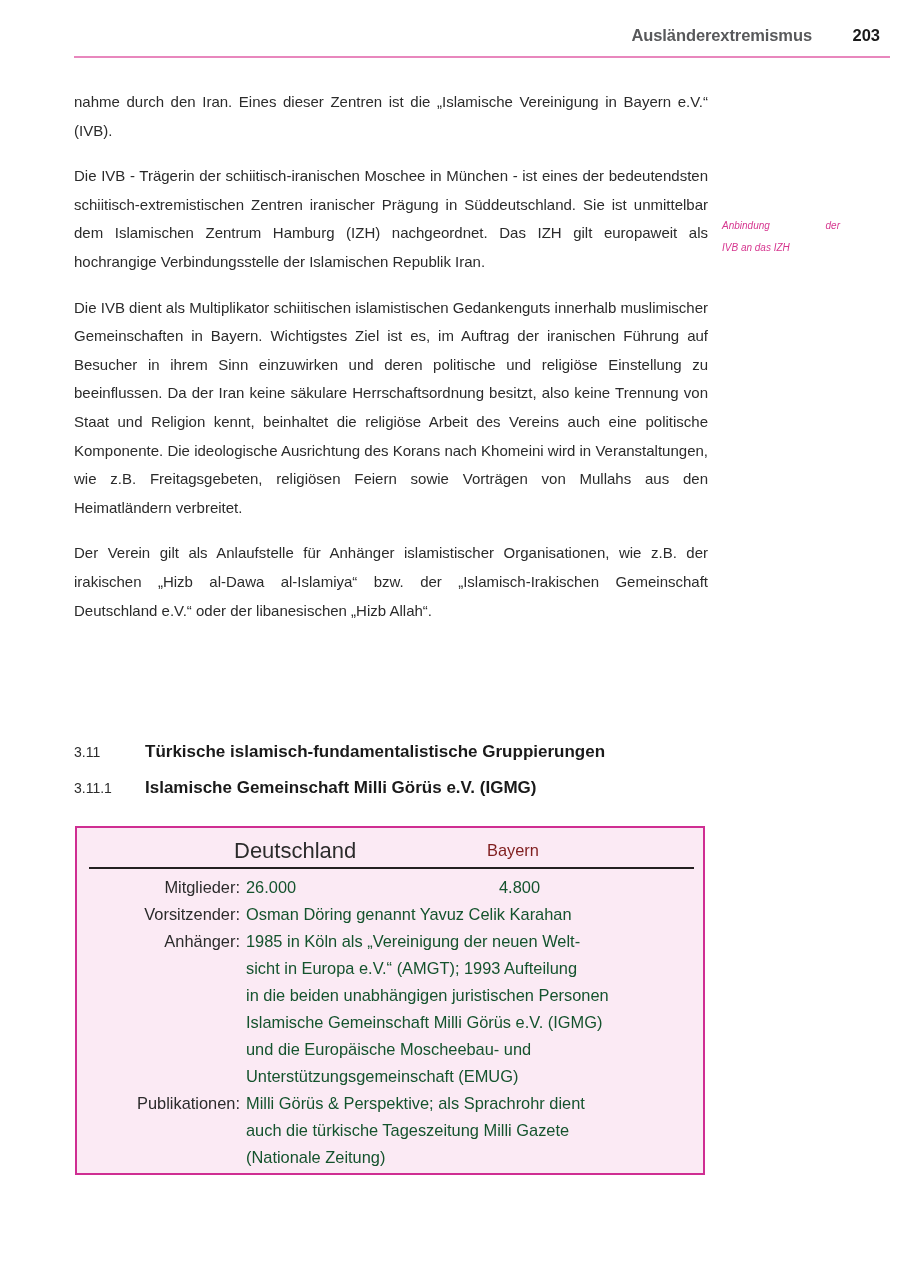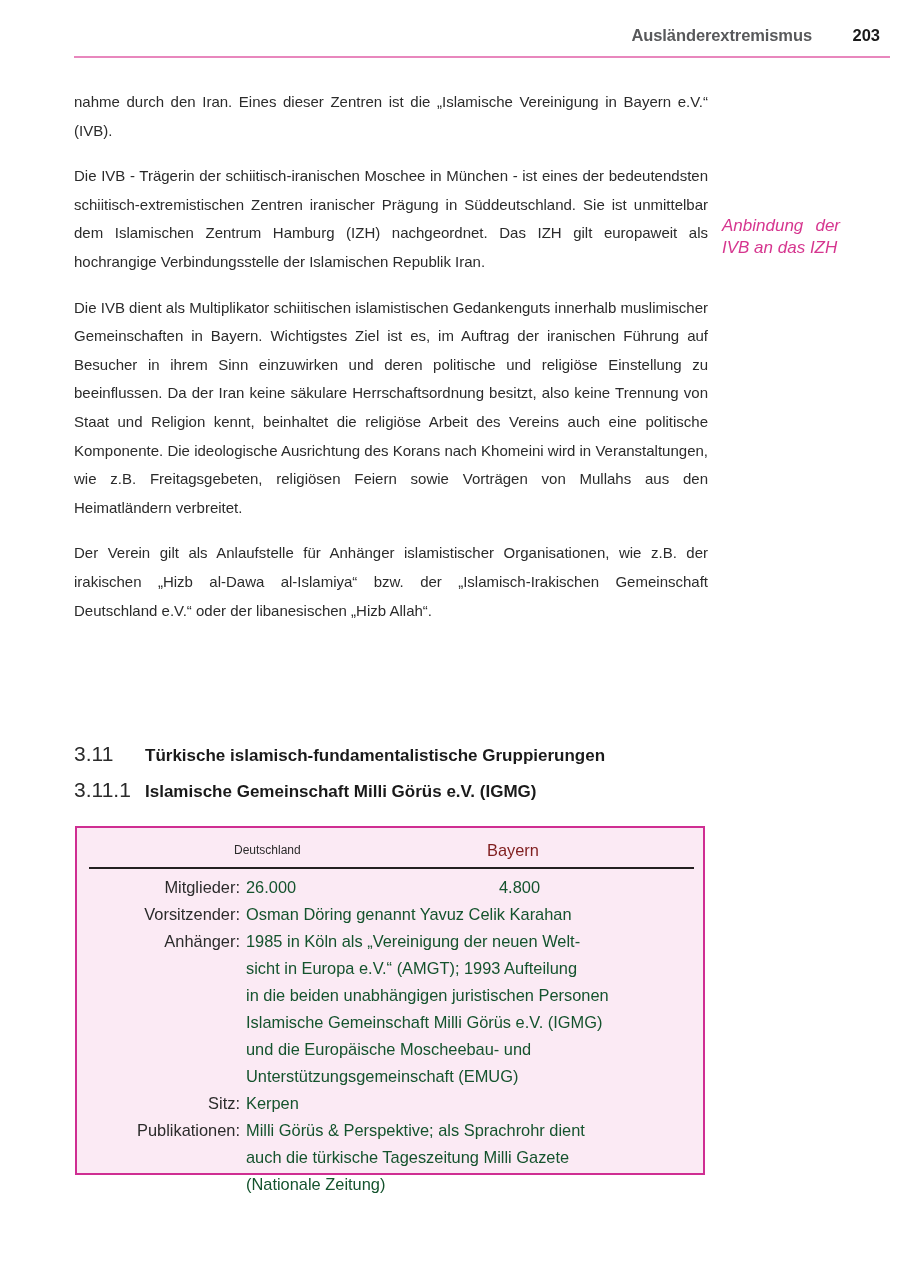--- a/index.html
+++ b/index.html
@@ -74,21 +74,21 @@
     hyphens: none;
   }
   p.para.last { margin-bottom: 0; }
 
   
   .margin-note {
     position: absolute;
     left: 722px;
     top: 215px;
     width: 160px;
-    font-size: 17px;
+    font-size: 10px;
     line-height: 22px;
     font-style: italic;
     color: #d6368f;
     text-align: justify;
   }
   .margin-note .line { display: block; }
   .margin-note .line.justify {
     display: flex;
     justify-content: space-between;
     width: 118px;
@@ -97,21 +97,21 @@
   
   .heading {
     position: absolute;
     left: 74px;
     width: 700px;
     display: flex;
     align-items: baseline;
     white-space: nowrap;
   }
   .heading .num {
-    font-size: 21px;
+    font-size: 14px;
     font-weight: normal;
     color: #2b2b2b;
   }
   .heading .title {
     font-size: 17px;
     font-weight: bold;
     color: #1a1a1a;
   }
   .heading.h-major { top: 742px; }
   .heading.h-major .num { width: 71px; }
@@ -162,21 +162,21 @@
     display: flex;
     padding-top: 9px;
   }
   .fb-header .spacer {
     width: 157px;
     flex: 0 0 157px;
   }
   .fb-header .col-de {
     width: 253px;
     flex: 0 0 253px;
-    font-size: 12px;
+    font-size: 22px;
     line-height: 27px;
     color: #2b2b2b;
   }
   .fb-header .col-by {
     flex: 1 1 auto;
     font-size: 16.4px;
     line-height: 27px;
     color: #7f1d1d;
   }
   .fb-hr {
@@ -264,26 +264,20 @@
           <div class="fb-value">
             <span class="vline">1985 in Köln als „Vereinigung der neuen Welt-</span>
             <span class="vline">sicht in Europa e.V.“ (AMGT); 1993 Aufteilung</span>
             <span class="vline">in die beiden unabhängigen juristischen Personen</span>
             <span class="vline">Islamische Gemeinschaft Milli Görüs e.V. (IGMG)</span>
             <span class="vline">und die Europäische Moscheebau- und</span>
             <span class="vline">Unterstützungsgemeinschaft (EMUG)</span>
           </div>
         </div>
 
-        <div class="fb-row">
-          <div class="fb-label">Sitz:</div>
-          <div class="fb-value">
-            <span class="vline">Kerpen</span>
-          </div>
-        </div>
 
         <div class="fb-row">
           <div class="fb-label">Publikationen:</div>
           <div class="fb-value">
             <span class="vline">Milli Görüs &amp; Perspektive; als Sprachrohr dient</span>
             <span class="vline">auch die türkische Tageszeitung Milli Gazete</span>
             <span class="vline">(Nationale Zeitung)</span>
           </div>
         </div>
 

